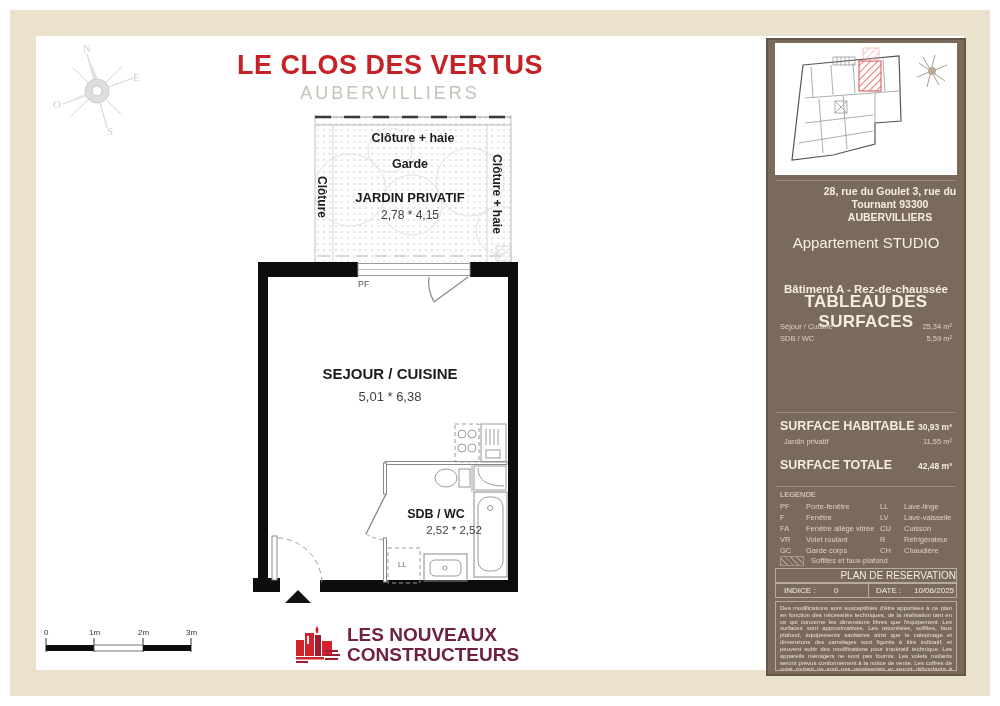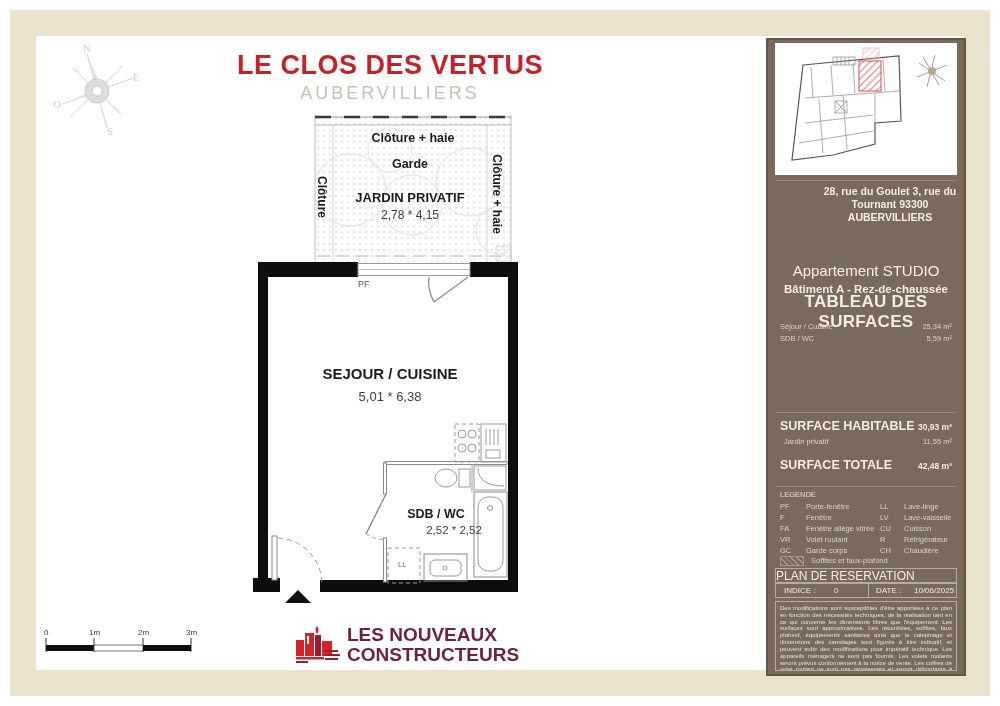--- a/index.html
+++ b/index.html
@@ -248,21 +248,21 @@
     </svg>
 
     <div class="sb-sep" style="top:140px;"></div>
 
     <div class="abs" style="left:0;right:0;top:145px;text-align:center;font-size:10.5px;font-weight:bold;line-height:13px;margin-left:48px;">
       <div>28, rue du Goulet 3, rue du</div>
       <div>Tournant 93300</div>
       <div>AUBERVILLIERS</div>
     </div>
 
-    <div class="abs" style="left:0;right:0;top:192px;text-align:center;font-size:15px;color:#f6f0e6;line-height:21px;margin-top:28px;">
+    <div class="abs" style="left:0;right:0;top:192px;text-align:center;font-size:15px;color:#f6f0e6;line-height:21px;">
       <div>Appartement STUDIO</div>
     </div>
 
     <div class="abs" style="left:0;right:0;top:243px;text-align:center;font-size:11.5px;font-weight:bold;">Bâtiment A - Rez-de-chaussée</div>
 
     <div class="abs" style="left:0;right:0;top:252px;text-align:center;font-size:17px;font-weight:bold;letter-spacing:0.3px;">TABLEAU DES SURFACES</div>
 
     <div class="abs sb-small" style="left:12px;right:12px;top:282px;">
       <span style="float:left;">Séjour / Cuisine</span>
       <span style="float:right;">25,34 m²</span>
@@ -304,21 +304,21 @@
       <div><span style="display:inline-block;width:26px;">FA</span><span>Fenêtre allège vitrée</span></div>
       <div><span style="display:inline-block;width:26px;">VR</span><span>Volet roulant</span></div>
       <div><span style="display:inline-block;width:26px;">GC</span><span>Garde corps</span></div>
     </div>
 
     <div class="abs sb-small" style="left:12px;top:516px;">
       <span class="hatch-swatch"></span>
       <span style="margin-left:5px;">Soffites et faux-plafond</span>
     </div>
 
-    <div class="sb-box" style="top:528px;height:15px;text-align:left;font-size:12px;line-height:14px;">PLAN DE RESERVATION</div>
+    <div class="sb-box" style="top:528px;height:15px;text-align:right;font-size:10px;line-height:14px;">PLAN DE RESERVATION</div>
 
     <div class="sb-box" style="top:543px;height:15px;font-size:8px;line-height:14px;">
       <span class="abs" style="left:8px;">INDICE :</span>
       <span class="abs" style="left:58px;">0</span>
       <span class="abs" style="left:92px;top:0;bottom:0;width:1px;background:#b9ab99;"></span>
       <span class="abs" style="left:100px;">DATE :</span>
       <span class="abs" style="left:138px;">10/06/2025</span>
     </div>
 
     <div class="sb-box disclaimer" style="top:561px;height:70px;padding:3px 4px;overflow:hidden;">Des modifications sont susceptibles d'être apportées à ce plan en fonction des nécessités techniques, de la réalisation tant en ce qui concerne les dimensions libres que l'équipement. Les surfaces sont approximatives. Les retombées, soffites, faux plafond, équipements sanitaires ainsi que le calepinage et dimensions des carrelages sont figurés à titre indicatif, et peuvent subir des modifications pour impératif technique. Les appareils ménagers ne sont pas fournis.  Les volets roulants seront prévus conformément à la notice de vente. Les coffres de volet roulant ne sont pas représentés et seront débordants à l'intérieur. La hauteur des seuils au droit des porte-fenêtres sur balcons ou terrasses pourra varier de 5 à 35 cm à partir du sol intérieur. La hauteur entre le jardin et la terrasse pourra varier entre 0 et 60 cm. Les jardins ne seront pas nécessairement plats et pourront comporter des talus et des pentes.</div>

